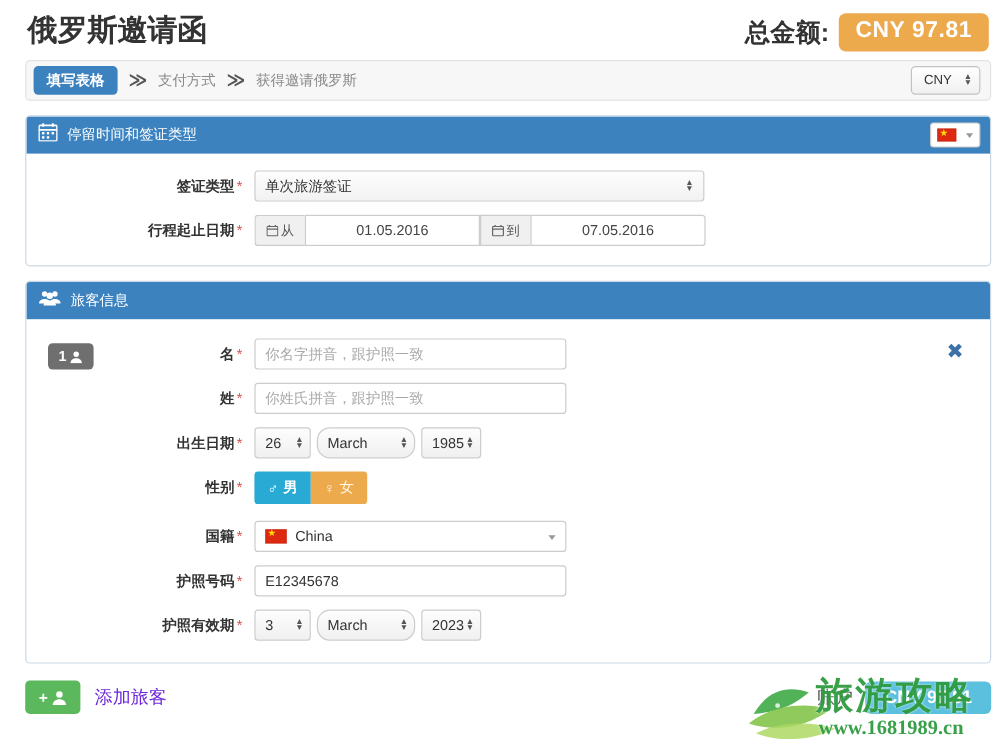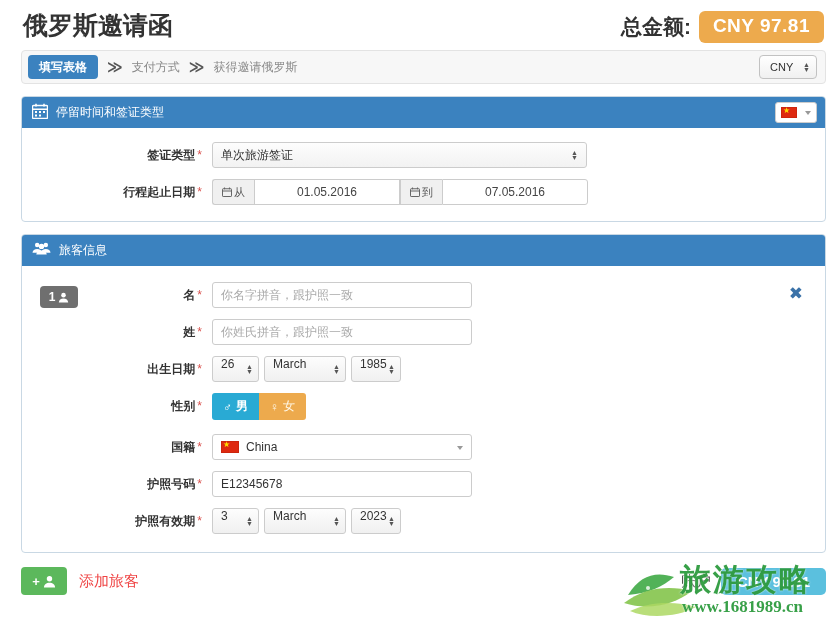--- a/index.html
+++ b/index.html
@@ -142,25 +142,25 @@
     display: flex; align-items: center;
   }
   .txt.ph { color: #a9a9a9; }
 
   .minisel {
     position: relative;
     height: 26px;
     border: 1px solid #ccc; border-radius: 3px;
     background: linear-gradient(#fdfdfd,#f0f0f0);
     font-size: 12px; color: #333;
-    display: flex; padding-left: 8px;
+    display: flex; align-items: center; padding-left: 8px;
     margin-right: 5px;
   }
   .minisel.w-day { width: 47px; }
-  .minisel.w-month { width: 82px; }
+  .minisel.w-month { width: 82px; border-radius: 11px; }
   .minisel.w-year { width: 50px; }
   .minisel .spin { right: 5px; }
 
   .gender { display: flex; }
   .g-male {
     background: #29aad4; color: #fff; font-size: 12px; font-weight: bold;
     padding: 5px 11px; border-radius: 3px 0 0 3px;
     display: flex; align-items: center; gap: 4px;
   }
   .g-female {
@@ -211,21 +211,21 @@
     display: flex; align-items: center; justify-content: space-between;
     height: 38px;
   }
   .addpax { display: flex; align-items: center; gap: 12px; }
   .addpax-btn {
     background: #5cb85c; color: #fff;
     width: 46px; height: 28px; border-radius: 4px;
     display: flex; align-items: center; justify-content: center; gap: 3px;
     font-size: 13px; font-weight: bold;
   }
-  .addpax-label { font-size: 15px; color: #ef4444; }
+  .addpax-label { font-size: 15px; color: #6d28d9; }
   .footer-right { display: flex; align-items: center; gap: 10px; position: relative; }
   .acct-label { font-size: 15px; color: #444; }
   .pay-badge {
     background: #5bc0de; color: #fff; font-weight: bold; font-size: 15px;
     padding: 5px 16px; border-radius: 5px;
   }
 
   
   .watermark {
     position: absolute; right: 2px; bottom: 2px;

